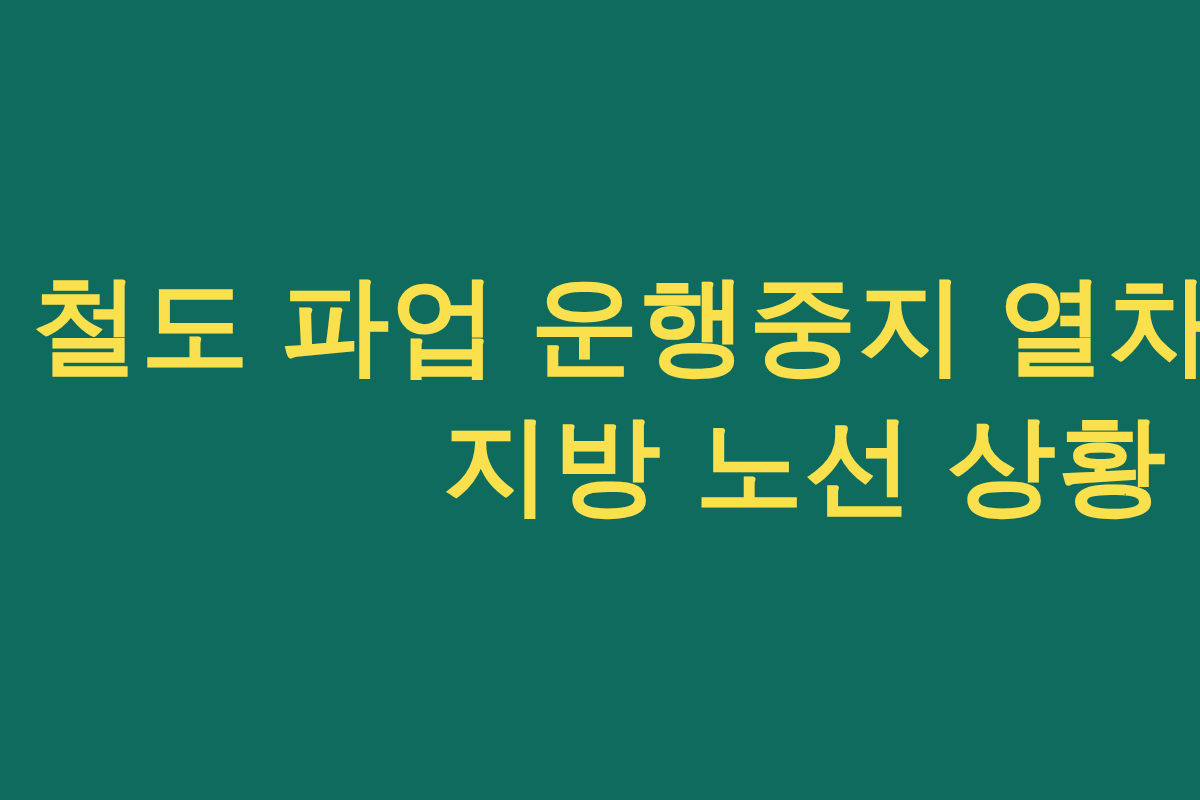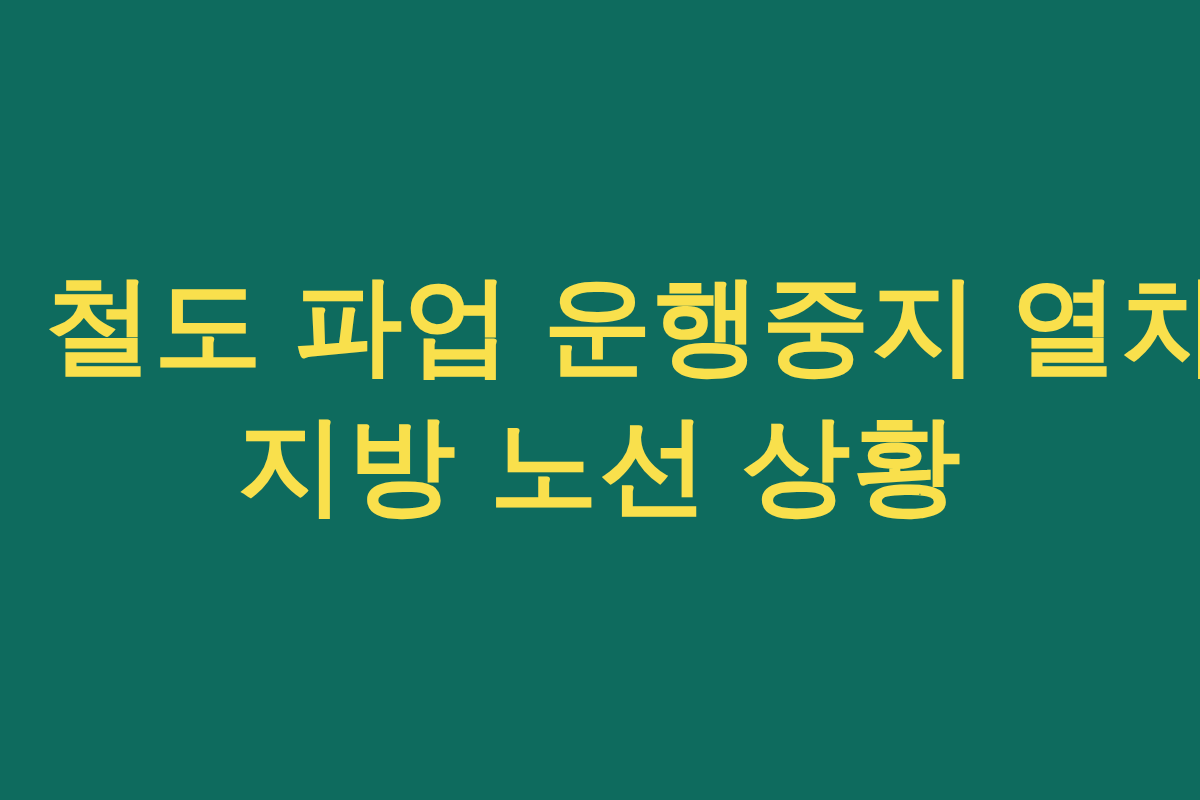--- a/index.html
+++ b/index.html
@@ -21,39 +21,40 @@
     flex-direction: column;
     align-items: center;
     justify-content: center;
     font-family: "Liberation Sans", "DejaVu Sans", sans-serif;
     -webkit-font-smoothing: antialiased;
   }
 
   #headline-block {
     width: 100%;
     text-align: center;
-    padding: 0 45px;
+    padding: 0 32px;
     box-sizing: border-box;
     
     transform: translateY(-5px);
   }
 
   .headline-line {
     display: block;
     color: #F9E04C;
     font-size: 108px;
     line-height: 140px;
     font-weight: 700;
     letter-spacing: 0.01em;
     white-space: nowrap;
     text-rendering: geometricPrecision;
   }
 
   .headline-line.line-2 {
     letter-spacing: 0.02em;
+    text-align: right;
   }
 </style>
 </head>
 <body>
 
 <div id="headline-card">
 
   <div id="headline-block">
 
     <span class="headline-line line-1">철도 파업 운행중지 열차</span>

